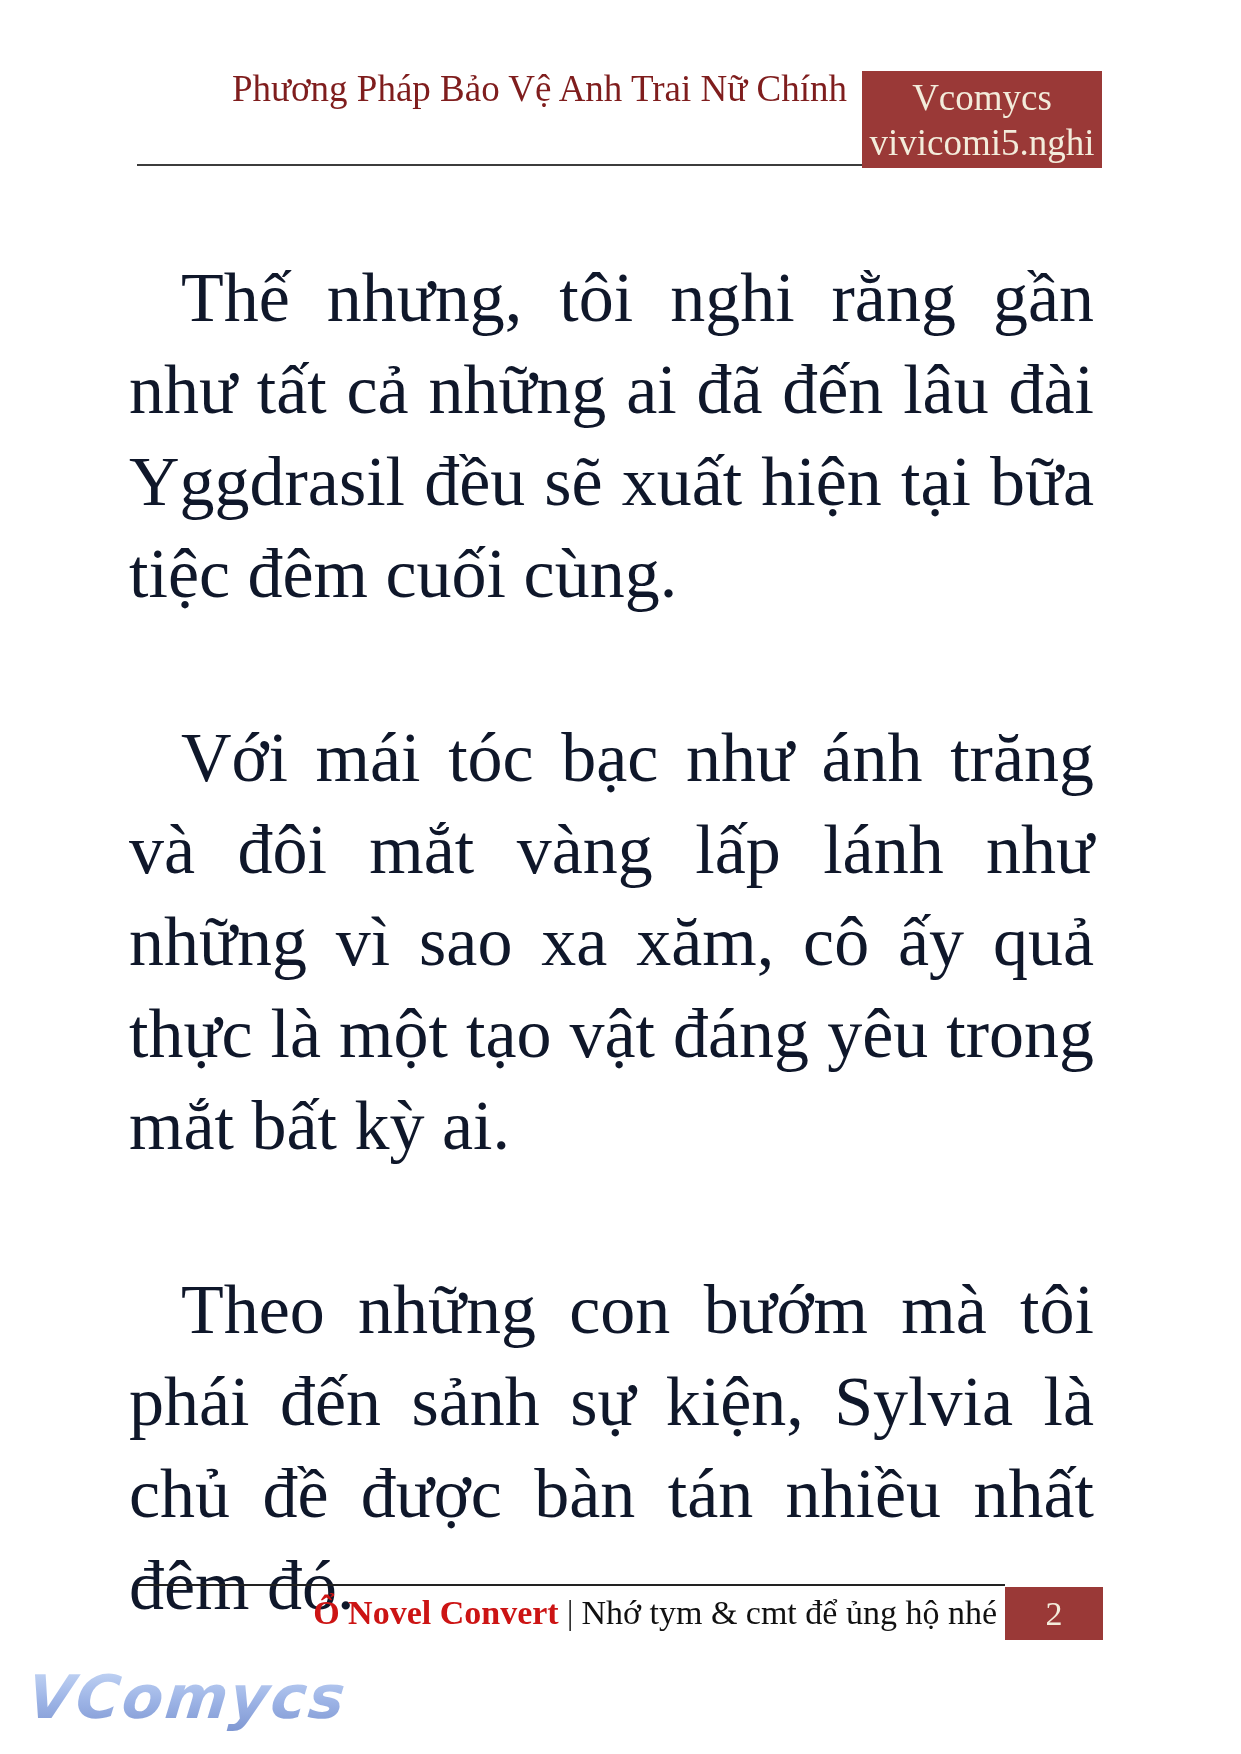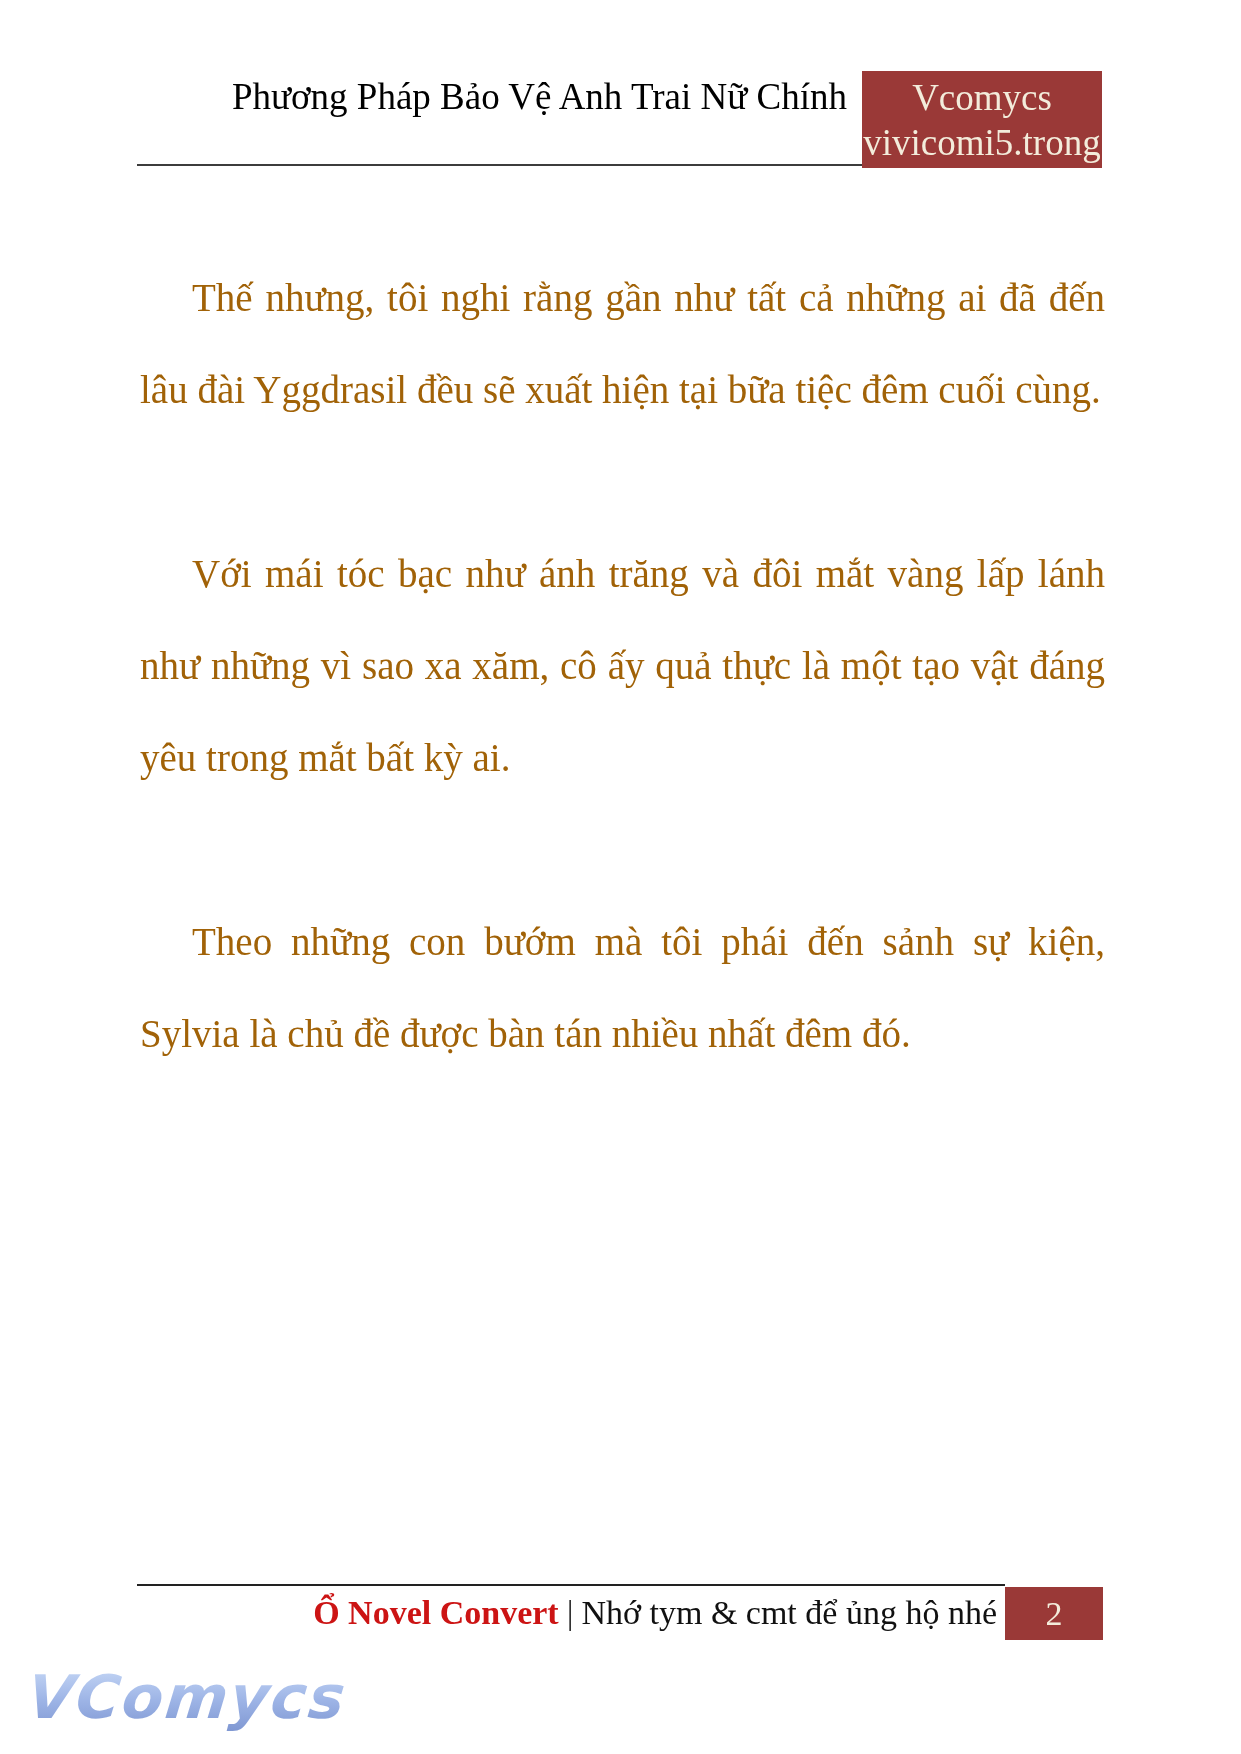--- a/index.html
+++ b/index.html
@@ -8,24 +8,24 @@
     width: 1241px;
     height: 1754px;
     background: #ffffff;
     font-family: "Liberation Serif", serif;
     overflow: hidden;
   }
 
   
   .header-text {
     position: absolute;
-    top: 76px;
+    top: 68px;
     right: 394px;
     text-align: right;
-    color: #000000;
+    color: #7f1d1d;
     font-size: 37px;
     line-height: 42px;
     white-space: nowrap;
   }
   .brand-box {
     position: absolute;
     left: 862px;
     top: 71px;
     width: 240px;
     height: 97px;
@@ -42,25 +42,25 @@
     left: 137px;
     top: 164px;
     width: 725px;
     height: 2px;
     background: #3c3c3c;
   }
 
   
   .body-text {
     position: absolute;
-    left: 140px;
+    left: 129px;
     top: 252px;
     width: 965px;
-    color: #a16207;
-    font-size: 39px;
+    color: #0f172a;
+    font-size: 70px;
     line-height: 92px;
     text-align: justify;
   }
   .body-text p {
     margin: 0 0 92px 0;
     text-indent: 52px;
   }
 
   
   .footer-rule {
@@ -129,21 +129,21 @@
 <body>
 
 <div class="page">
 
   <div class="header-text">
     <div>Phương Pháp Bảo Vệ Anh Trai Nữ Chính</div>
   </div>
 
   <div class="brand-box">
     <div>Vcomycs</div>
-    <div>vivicomi5.trong</div>
+    <div>vivicomi5.nghi</div>
   </div>
 
   <div class="header-rule"></div>
 
   <div class="body-text">
     <p>Thế nhưng, tôi nghi rằng gần như tất cả những ai đã đến lâu đài Yggdrasil đều sẽ xuất hiện tại bữa tiệc đêm cuối cùng.</p>
     <p>Với mái tóc bạc như ánh trăng và đôi mắt vàng lấp lánh như những vì sao xa xăm, cô ấy quả thực là một tạo vật đáng yêu trong mắt bất kỳ ai.</p>
     <p>Theo những con bướm mà tôi phái đến sảnh sự kiện, Sylvia là chủ đề được bàn tán nhiều nhất đêm đó.</p>
   </div>
 

